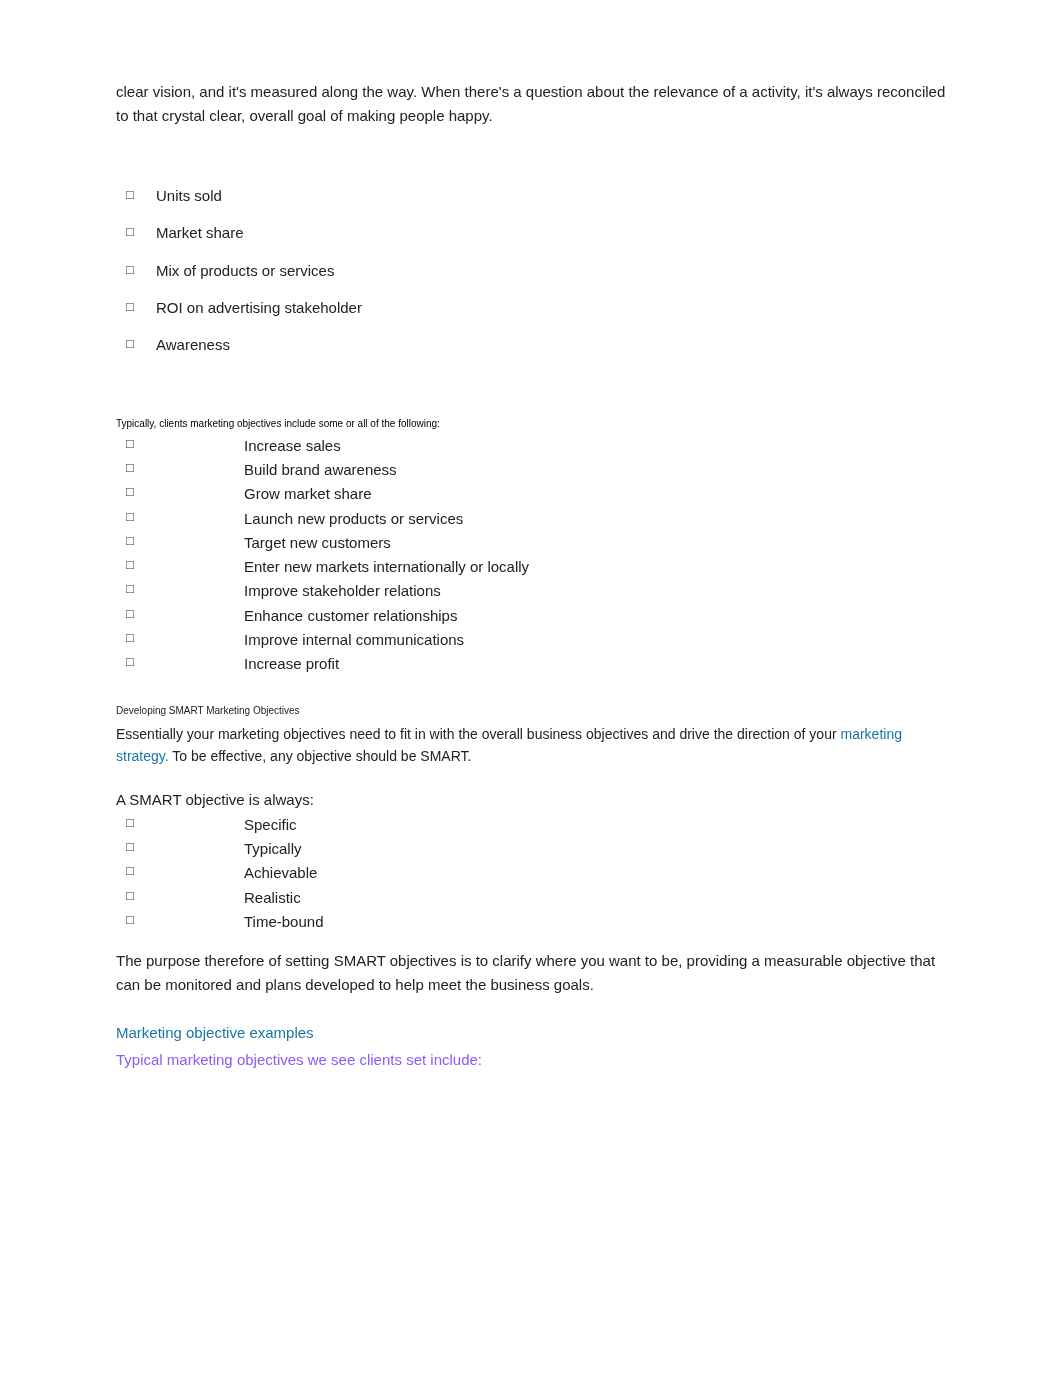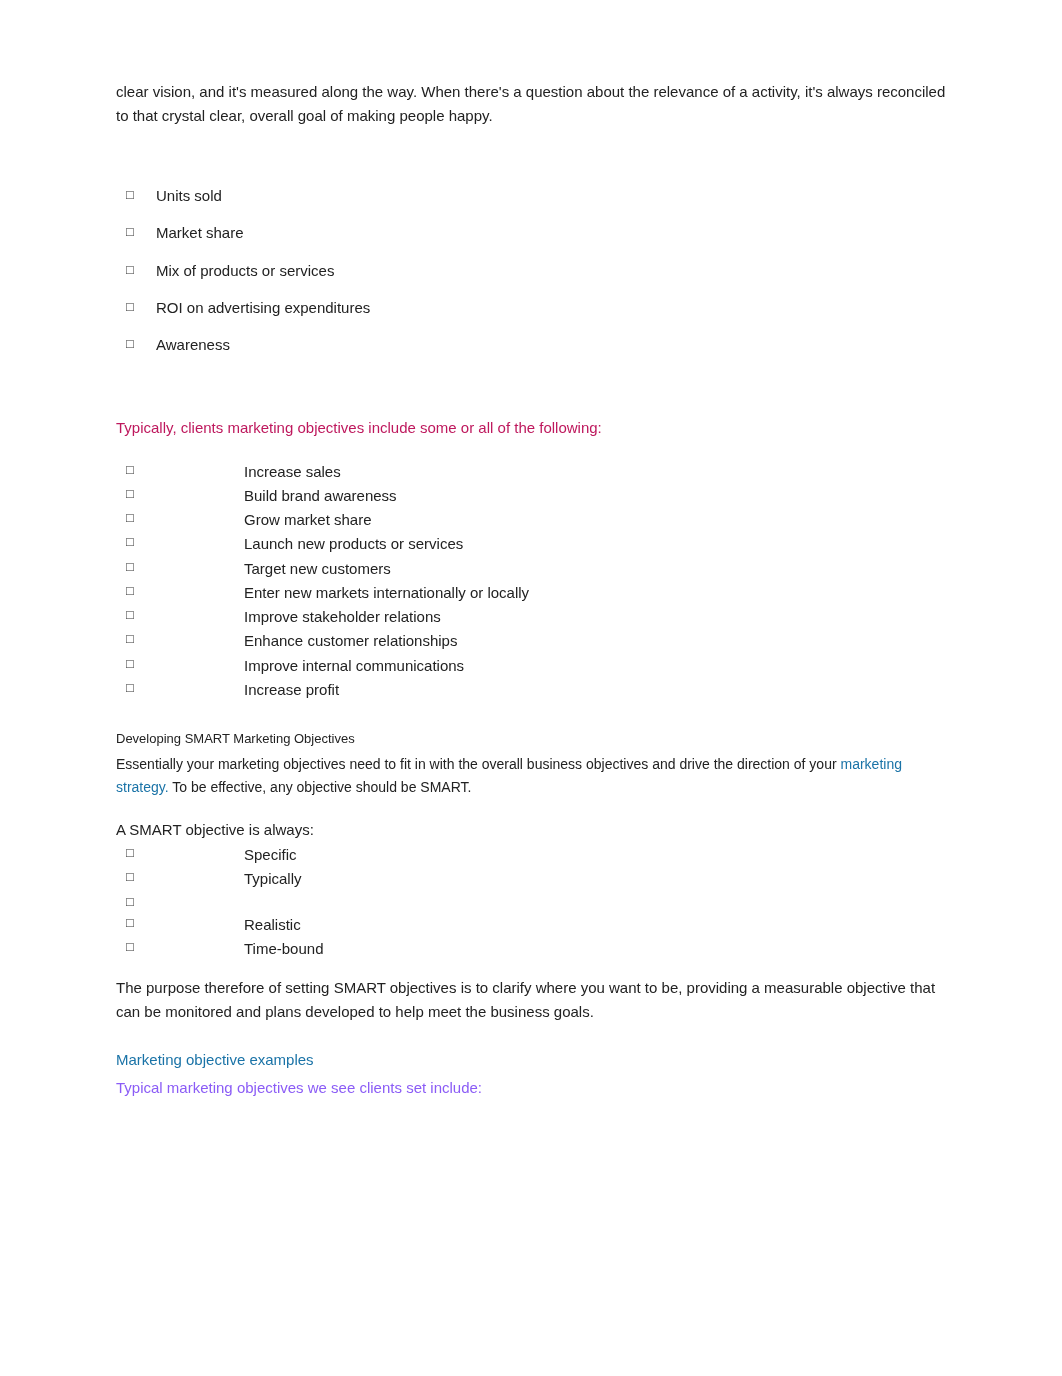--- a/index.html
+++ b/index.html
@@ -54,23 +54,23 @@
 
     .bullet-text {
       flex: 1;
     }
 
     .typically-section {
       margin-bottom: 24px;
     }
 
     .typically-intro {
-      font-size: 15px;
-      color: #be185d;
-      margin-bottom: 20px;
+      font-size: 10px;
+      color: #000000;
+      margin-bottom: 2px;
     }
 
     .tight-bullet-list {
       padding-left: 0;
       margin-bottom: 0;
     }
 
     .tight-bullet-item {
       display: flex;
       align-items: flex-start;
@@ -91,21 +91,21 @@
     .tight-bullet-text {
       flex: 1;
     }
 
     .developing-section {
       margin-top: 28px;
       margin-bottom: 20px;
     }
 
     .developing-title {
-      font-size: 13px;
+      font-size: 10px;
       font-weight: normal;
       color: #222;
       margin-bottom: 4px;
     }
 
     .developing-paragraph {
       font-size: 14px;
       color: #222;
       line-height: 1.6;
       margin-bottom: 16px;
@@ -169,21 +169,21 @@
       <div class="bullet-item">
         <span class="bullet-icon">□</span>
         <span class="bullet-text">Market share</span>
       </div>
       <div class="bullet-item">
         <span class="bullet-icon">□</span>
         <span class="bullet-text">Mix of products or services</span>
       </div>
       <div class="bullet-item">
         <span class="bullet-icon">□</span>
-        <span class="bullet-text">ROI on advertising expenditures</span>
+        <span class="bullet-text">ROI on advertising stakeholder</span>
       </div>
       <div class="bullet-item">
         <span class="bullet-icon">□</span>
         <span class="bullet-text">Awareness</span>
       </div>
     </div>
 
   <div class="section-spacer"></div>
 
   <div class="typically-section">
@@ -247,20 +247,21 @@
     <div class="tight-bullet-item">
           <span class="tight-bullet-icon">□</span>
           <span class="tight-bullet-text">Specific</span>
         </div>
         <div class="tight-bullet-item">
           <span class="tight-bullet-icon">□</span>
           <span class="tight-bullet-text">Typically</span>
         </div>
         <div class="tight-bullet-item">
           <span class="tight-bullet-icon">□</span>
+          <span class="tight-bullet-text">Achievable</span>
         </div>
         <div class="tight-bullet-item">
           <span class="tight-bullet-icon">□</span>
           <span class="tight-bullet-text">Realistic</span>
         </div>
         <div class="tight-bullet-item">
           <span class="tight-bullet-icon">□</span>
           <span class="tight-bullet-text">Time-bound</span>
         </div>
       </div>

